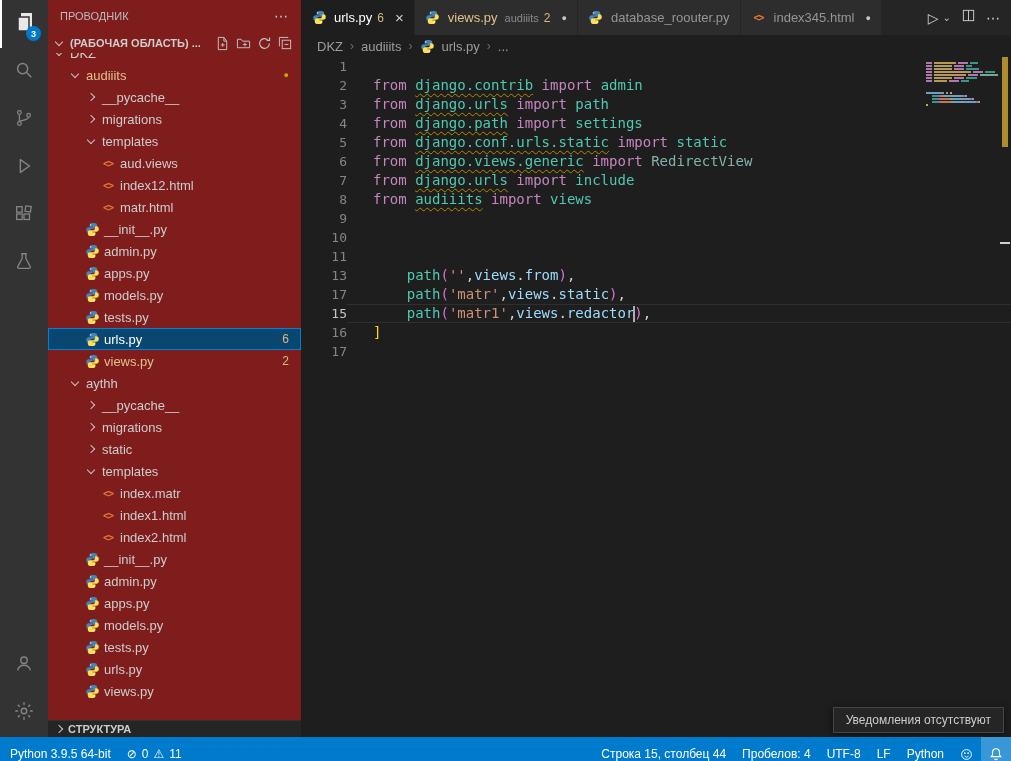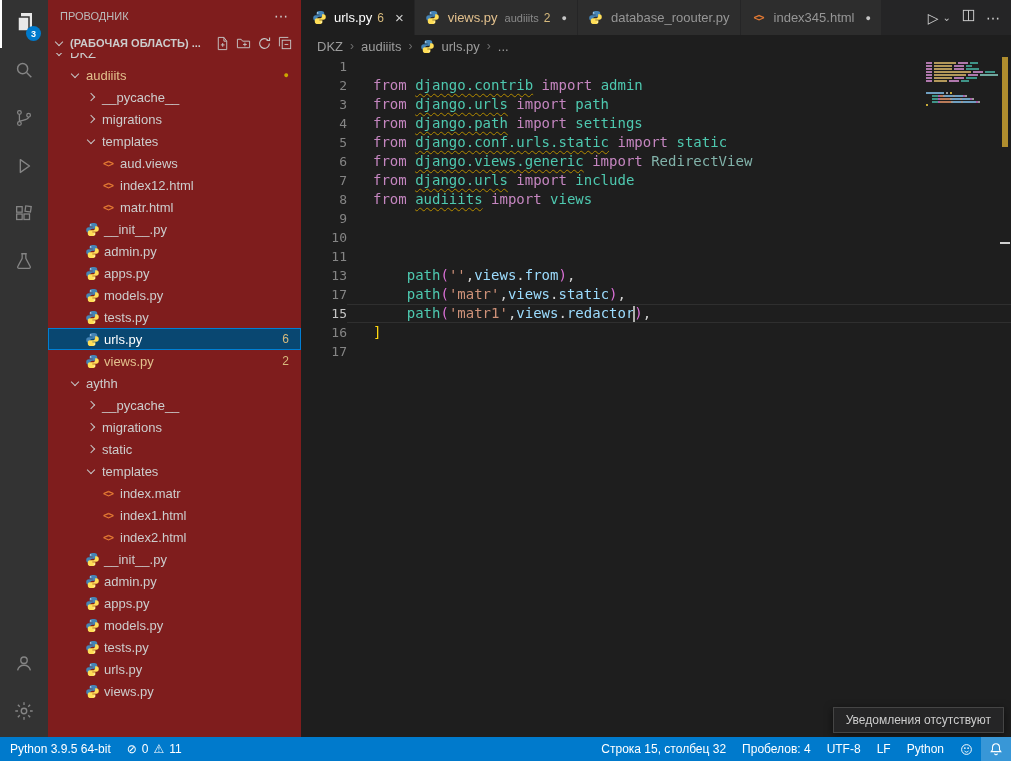--- a/index.html
+++ b/index.html
@@ -79,21 +79,21 @@
   .ov-warn{position:absolute;right:3px;top:57px;width:6px;height:90px;background:#c9a131;opacity:.85;}
   .ov-cursor{position:absolute;right:1px;top:242px;width:10px;height:2px;background:#cfcfcf;}
   
   .notification{position:absolute;right:7px;bottom:28px;background:#252526;border:1px solid #454545;
                 color:#cccccc;font-size:12px;padding:5px 12px;box-shadow:0 2px 8px rgba(0,0,0,.55);}
   
   .statusbar{position:absolute;left:0;right:0;bottom:0;height:24px;background:#007acc;display:flex;
              align-items:center;color:#ffffff;font-size:12px;}
   .sb-group{display:flex;align-items:center;height:100%;}
   .sb-right{margin-left:auto;}
-  .sb-item{padding:0 8px;height:100%;display:flex;align-items:center;gap:5px;white-space:nowrap;}
+  .sb-item{padding:0 8px;height:100%;display:flex;align-items:flex-end;gap:5px;white-space:nowrap;}
   .sb-item.first{padding-left:10px;}
   .sb-icon{display:flex;align-items:center;}
   .sb-bell{background:rgba(255,255,255,.22);}
   .prob-ic{font-size:12px;}
 </style>
 </head>
 <body>
 
 <div class="activity-bar">
     <div class="ab-item active">
@@ -416,20 +416,24 @@
           <svg width="15" height="15" viewBox="0 0 16 16">
             <path fill="#4584b6" d="M7.9 1c-1.9 0-3 .8-3 2.2V5h3.3v.7H3.9C2.4 5.7 1.3 6.8 1.3 8.6c0 1.8 1 2.9 2.5 2.9h1.4V9.6c0-1.4 1.2-2.5 2.6-2.5h3c1.2 0 2.2-1 2.2-2.2V3.2C13 1.9 11.7 1 9.9 1z"></path>
             <circle cx="6.1" cy="3.1" r=".7" fill="#fff"></circle>
             <path fill="#ffde57" d="M8.1 15c1.9 0 3-.8 3-2.2V11H7.8v-.7h4.3c1.5 0 2.6-1.1 2.6-2.9 0-1.8-1-2.9-2.5-2.9h-1.4v1.9c0 1.4-1.2 2.5-2.6 2.5h-3c-1.2 0-2.2 1-2.2 2.2v1.7C3 14.1 4.3 15 6.1 15z"></path>
             <circle cx="9.9" cy="12.9" r=".7" fill="#fff"></circle>
           </svg>
         </span>
         <span class="lbl">views.py</span>
       </div>
     </div>
+  <div class="outline-header">
+    <span class="chev right"></span>
+    <span>СТРУКТУРА</span>
+  </div>
 </div>
 
 <div class="editor">
   <div class="tab-bar">
       <div class="tab active">
         <span class="ficon">
           <svg width="15" height="15" viewBox="0 0 16 16">
             <path fill="#4584b6" d="M7.9 1c-1.9 0-3 .8-3 2.2V5h3.3v.7H3.9C2.4 5.7 1.3 6.8 1.3 8.6c0 1.8 1 2.9 2.5 2.9h1.4V9.6c0-1.4 1.2-2.5 2.6-2.5h3c1.2 0 2.2-1 2.2-2.2V3.2C13 1.9 11.7 1 9.9 1z"></path>
             <circle cx="6.1" cy="3.1" r=".7" fill="#fff"></circle>
             <path fill="#ffde57" d="M8.1 15c1.9 0 3-.8 3-2.2V11H7.8v-.7h4.3c1.5 0 2.6-1.1 2.6-2.9 0-1.8-1-2.9-2.5-2.9h-1.4v1.9c0 1.4-1.2 2.5-2.6 2.5h-3c-1.2 0-2.2 1-2.2 2.2v1.7C3 14.1 4.3 15 6.1 15z"></path>
@@ -656,21 +660,21 @@
       </div>
       <div class="sb-item">
         <span class="prob-ic">⊘</span>
         <span>0</span>
         <span class="prob-ic">⚠</span>
         <span>11</span>
       </div>
     </div>
   <div class="sb-group sb-right">
       <div class="sb-item">
-        <span>Строка 15, столбец 32</span>
+        <span>Строка 15, столбец 44</span>
       </div>
       <div class="sb-item">
         <span>Пробелов: 4</span>
       </div>
       <div class="sb-item">
         <span>UTF-8</span>
       </div>
       <div class="sb-item">
         <span>LF</span>
       </div>

